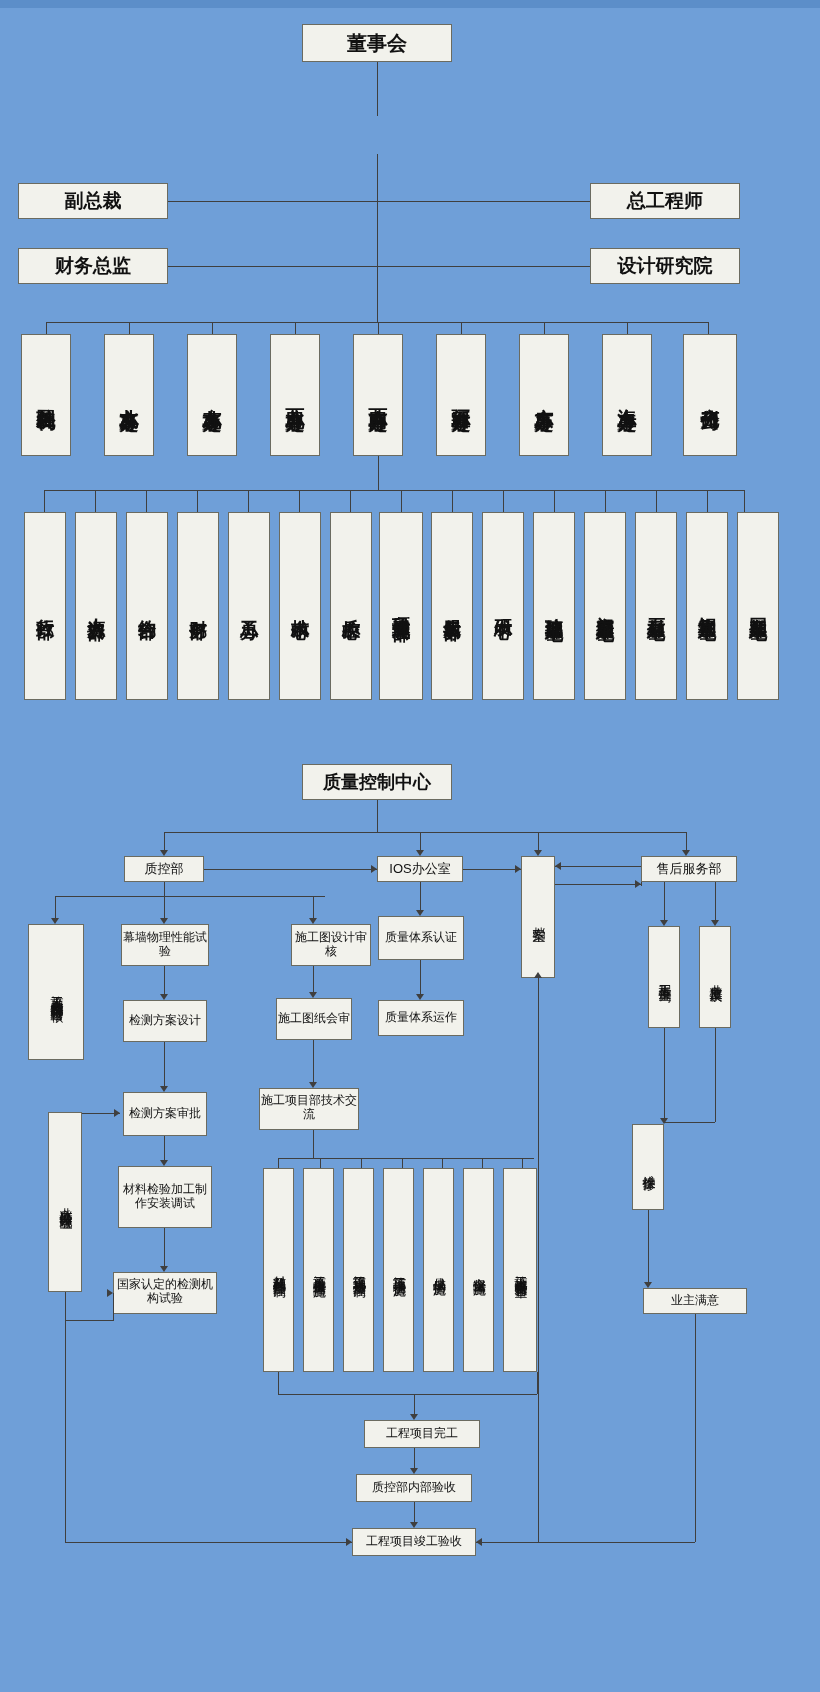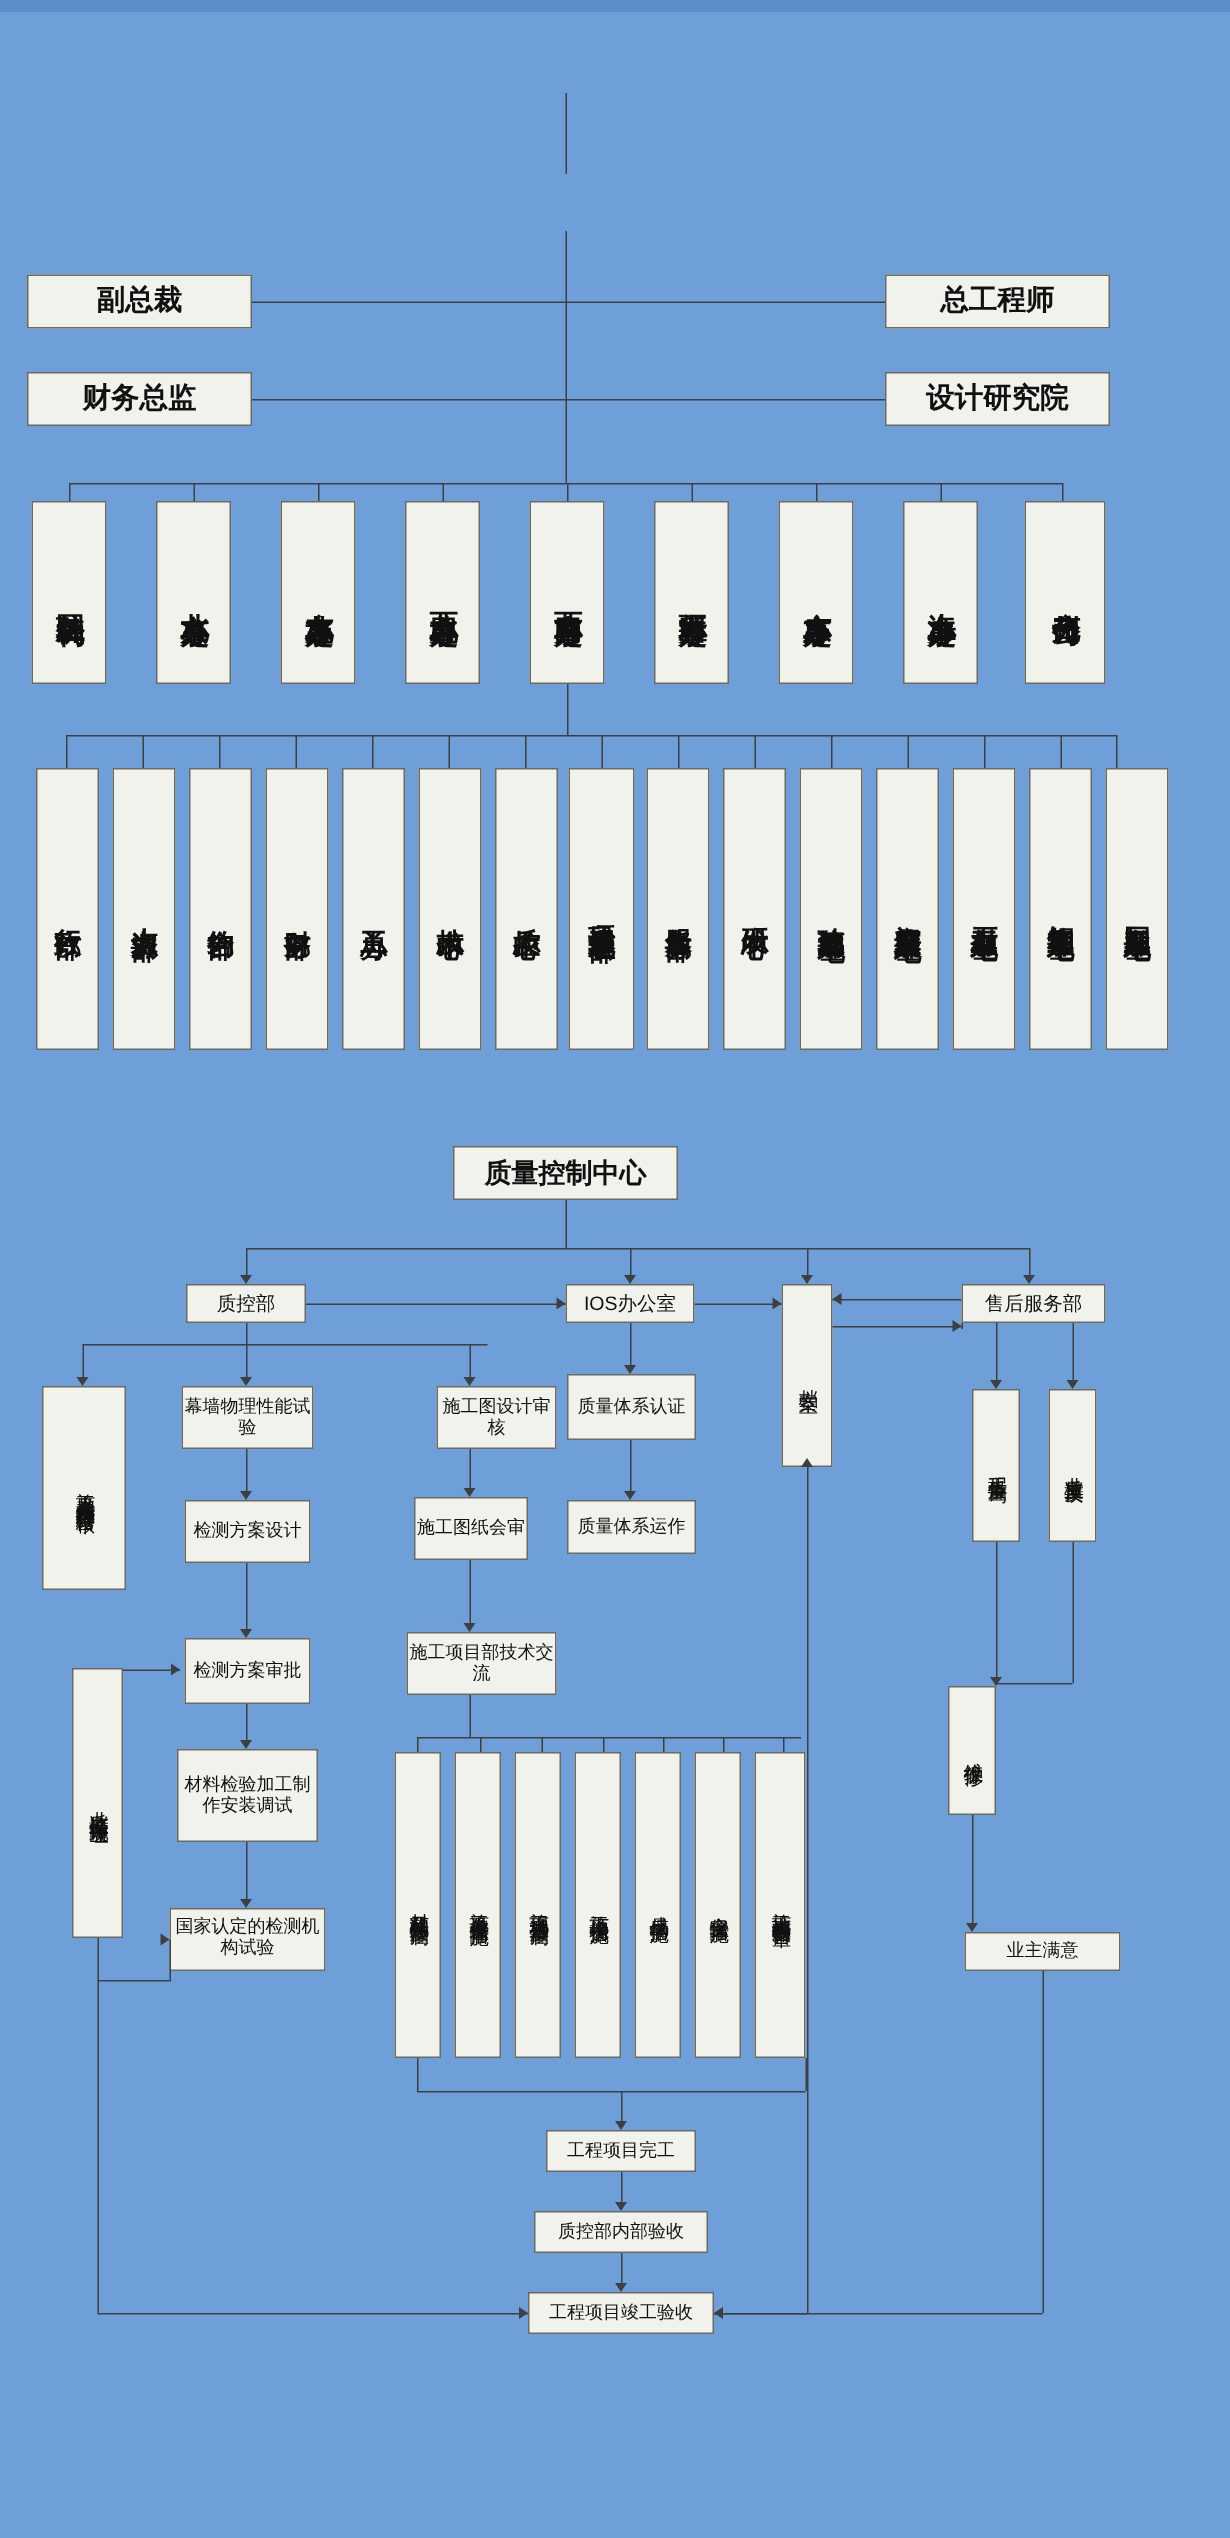--- a/index.html
+++ b/index.html
@@ -52,20 +52,21 @@
 
   .topstrip{position:absolute;left:0;top:0;width:820px;height:8px;background:#5c8ec9;}
 </style>
 </head>
 <body>
 
 <div id="stage">
 
   <div class="topstrip"></div>
 
+  <div class="box b-title" style="left:302px;top:24px;width:150px;height:38px;">董事会</div>
 
   <div class="line vl" style="left:377px;top:62px;height:54px;"></div>
 
 
   <div class="line vl" style="left:377px;top:154px;height:168px;"></div>
 
   <div class="line hl" style="left:168px;top:201px;width:210px;"></div>
   <div class="line hl" style="left:377px;top:201px;width:213px;"></div>
 
   <div class="box b-title2" style="left:18px;top:183px;width:150px;height:36px;">副总裁</div>
@@ -225,21 +226,21 @@
   <div class="line hl" style="left:65px;top:1320px;width:48px;"></div>
   <div class="arrow ar-right" style="left:107px;top:1289px;"></div>
   <div class="line vl" style="left:113px;top:1293px;height:28px;"></div>
 
   <div class="line vl" style="left:313px;top:966px;height:30px;"></div>
   <div class="arrow ar-down" style="left:309px;top:992px;"></div>
   <div class="box h-xs" style="left:276px;top:998px;width:76px;height:42px;">施工图纸会审</div>
 
   <div class="line vl" style="left:313px;top:1040px;height:46px;"></div>
   <div class="arrow ar-down" style="left:309px;top:1082px;"></div>
-  <div class="box h-xs" style="left:271px;top:1088px;width:100px;height:42px;">施工项目部技术交流</div>
+  <div class="box h-xs" style="left:259px;top:1088px;width:100px;height:42px;font-family:Liberation Mono, monospace;">施工项目部技术交流</div>
 
   <div class="line vl" style="left:420px;top:882px;height:32px;"></div>
   <div class="arrow ar-down" style="left:416px;top:910px;"></div>
   <div class="box h-xs" style="left:378px;top:916px;width:86px;height:44px;">质量体系认证</div>
   <div class="line vl" style="left:420px;top:960px;height:38px;"></div>
   <div class="arrow ar-down" style="left:416px;top:994px;"></div>
   <div class="box h-xs" style="left:378px;top:1000px;width:86px;height:36px;">质量体系运作</div>
 
   <div class="line vl" style="left:313px;top:1130px;height:28px;"></div>
   <div class="line hl" style="left:278px;top:1158px;width:256px;"></div>
@@ -263,21 +264,21 @@
   <div class="box vert v-sm" style="left:463px;top:1168px;width:31px;height:204px;">安全保障措施</div>
 
   <div class="line vl" style="left:522px;top:1158px;height:10px;"></div>
   <div class="box vert v-sm" style="left:503px;top:1168px;width:34px;height:204px;">施工技术资料收集和审查</div>
 
   <div class="line vl" style="left:278px;top:1372px;height:22px;"></div>
   <div class="line vl" style="left:537px;top:1372px;height:22px;"></div>
   <div class="line hl" style="left:278px;top:1394px;width:259px;"></div>
   <div class="line vl" style="left:414px;top:1394px;height:24px;"></div>
   <div class="arrow ar-down" style="left:410px;top:1414px;"></div>
-  <div class="box h-xs" style="left:364px;top:1420px;width:100px;height:28px;">工程项目完工</div>
+  <div class="box h-xs" style="left:364px;top:1420px;width:116px;height:28px;">工程项目完工</div>
 
   <div class="line vl" style="left:414px;top:1448px;height:24px;"></div>
   <div class="arrow ar-down" style="left:410px;top:1468px;"></div>
   <div class="box h-xs" style="left:356px;top:1474px;width:116px;height:28px;">质控部内部验收</div>
 
   <div class="line vl" style="left:414px;top:1502px;height:24px;"></div>
   <div class="arrow ar-down" style="left:410px;top:1522px;"></div>
   <div class="box h-xs" style="left:352px;top:1528px;width:124px;height:28px;">工程项目竣工验收</div>
 
   <div class="line vl" style="left:65px;top:1320px;height:222px;"></div>

